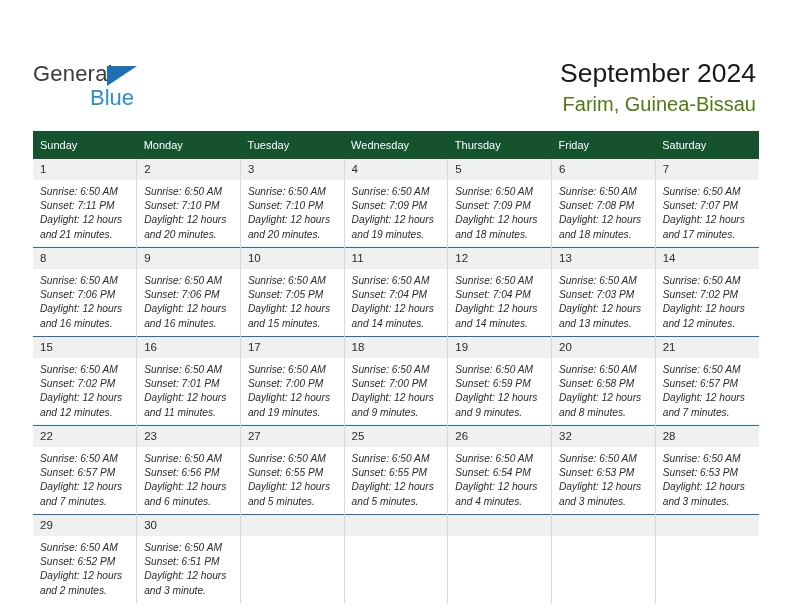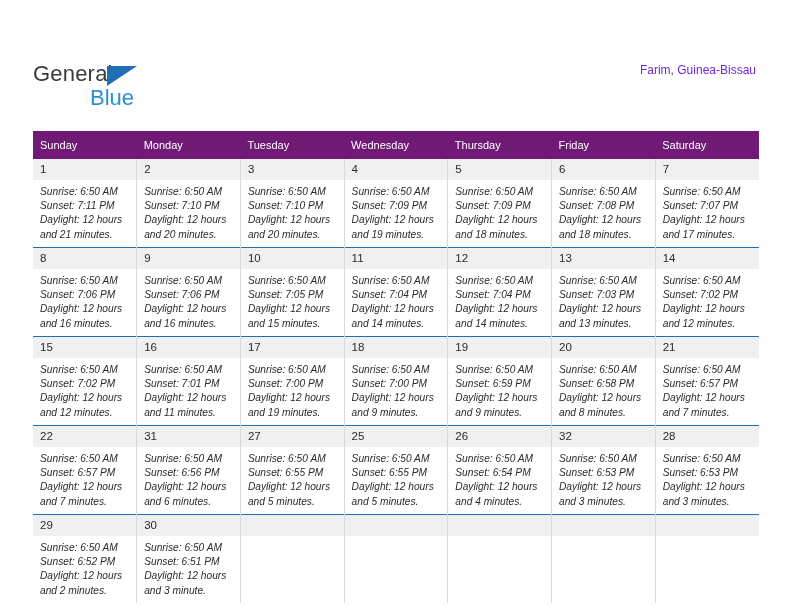--- a/index.html
+++ b/index.html
@@ -74,38 +74,38 @@
   }
   .cal-title {
     font-size: 26.5px;
     font-weight: normal;
     color: #1a1a1a;
     line-height: 34px;
     white-space: nowrap;
   }
   .cal-subtitle {
     margin-top: 5px;
-    font-size: 12px;
-    color: #6d28d9;
+    font-size: 20px;
+    color: #4d7c0f;
     line-height: 18px;
     white-space: nowrap;
   }
 
   
   .calendar {
     position: absolute;
     left: 33px;
     top: 103px;
     width: 726px;
     border-collapse: collapse;
     table-layout: fixed;
   }
 
   .calendar th {
-    background: #701a75;
+    background: #14532d;
     color: #ffffff;
     font-size: 11px;
     font-weight: normal;
     text-align: left;
     padding: 5px 0 5px 7px;
     height: 18px;
     border: none;
   }
 
   .calendar td {
@@ -153,20 +153,21 @@
 
   <div class="header">
 
     <div class="logo">
       <span class="logo-general">General</span>
       <span class="logo-tri"></span>
       <span class="logo-blue">Blue</span>
     </div>
 
     <div class="title-block">
+      <div class="cal-title">September 2024</div>
       <div class="cal-subtitle">Farim, Guinea-Bissau</div>
     </div>
 
   </div>
 
   <table class="calendar">
     <thead>
       <tr>
         <th>Sunday</th>
         <th>Monday</th>
@@ -381,21 +382,21 @@
         <td>
           <div class="daynum">22</div>
           <div class="details">
             <div>Sunrise: 6:50 AM</div>
             <div>Sunset: 6:57 PM</div>
             <div>Daylight: 12 hours</div>
             <div>and 7 minutes.</div>
           </div>
         </td>
         <td>
-          <div class="daynum">31</div>
+          <div class="daynum">23</div>
           <div class="details">
             <div>Sunrise: 6:50 AM</div>
             <div>Sunset: 6:56 PM</div>
             <div>Daylight: 12 hours</div>
             <div>and 6 minutes.</div>
           </div>
         </td>
         <td>
           <div class="daynum">27</div>
           <div class="details">

